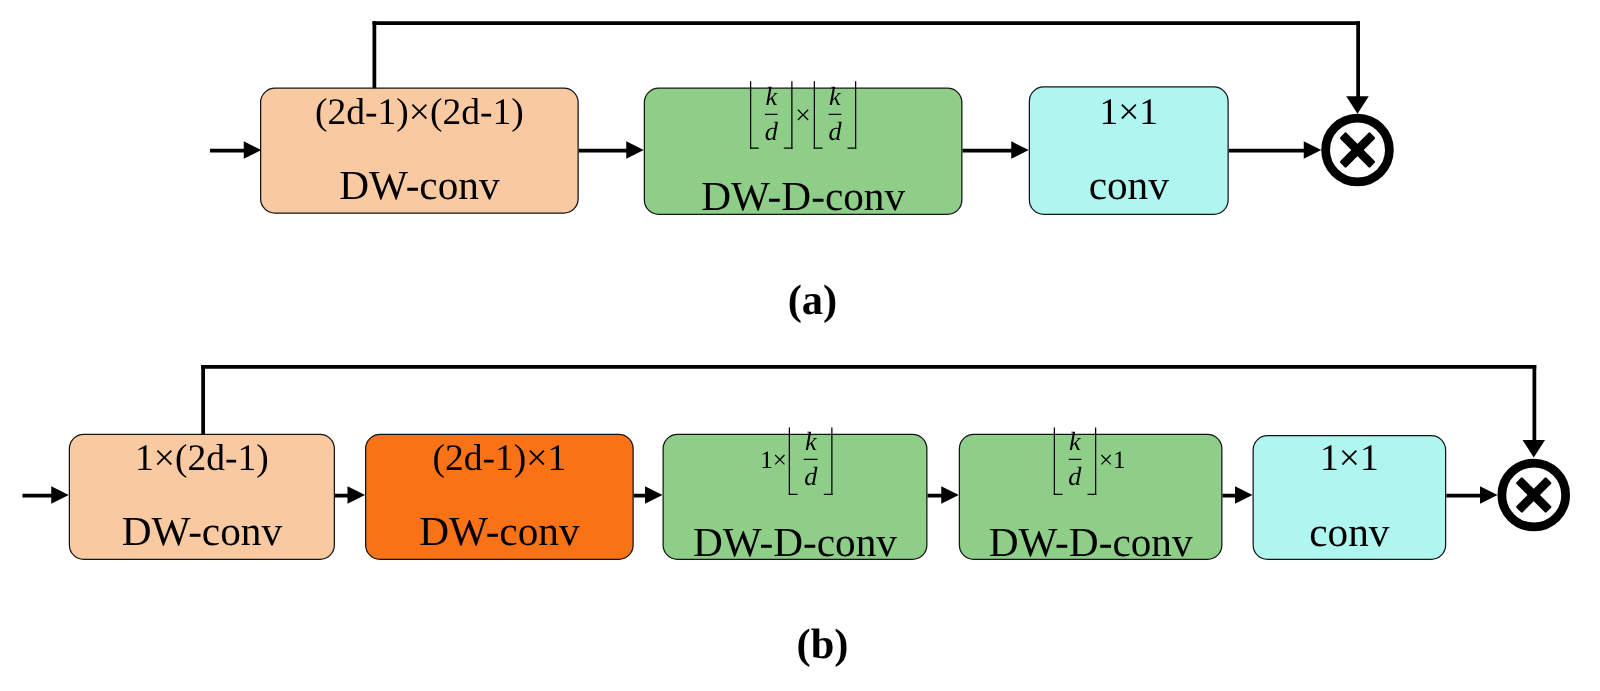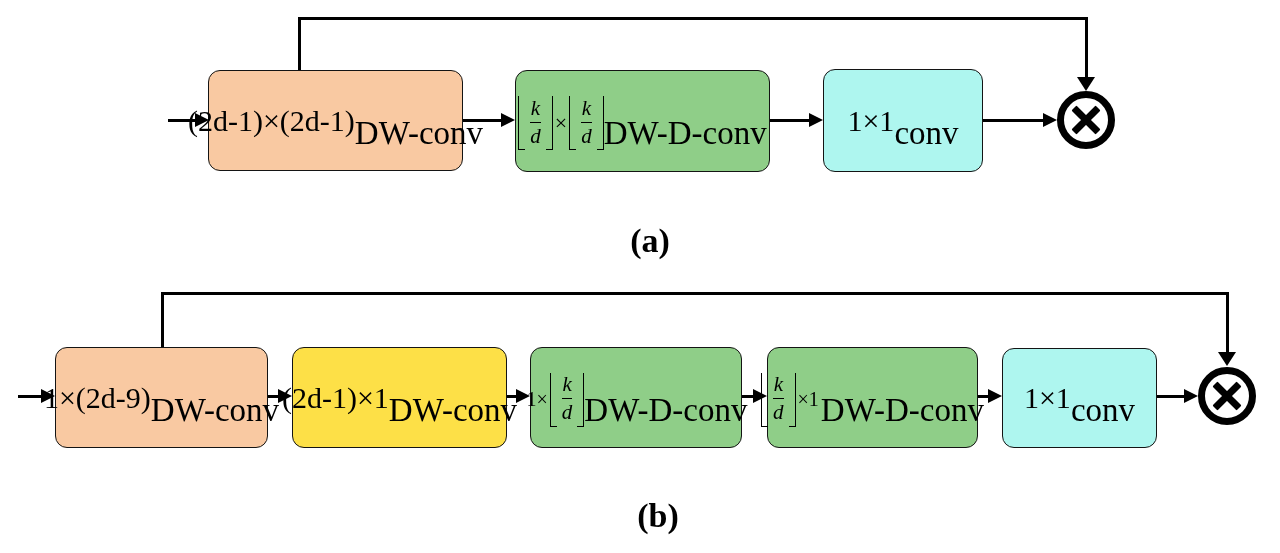--- a/index.html
+++ b/index.html
@@ -12,21 +12,21 @@
   .h-line { height:3px; }
   .v-line { width:3px; }
   .head-r { position:absolute; width:0; height:0;
             border-top:7px solid transparent; border-bottom:7px solid transparent;
             border-left:14px solid #000; }
   .head-d { position:absolute; width:0; height:0;
             border-left:9px solid transparent; border-right:9px solid transparent;
             border-top:14px solid #000; }
   
   .box { position:absolute; border:1.6px solid #141414; border-radius:12px;
-         display:flex; flex-direction:row; align-items:center; justify-content:center;
+         display:flex; flex-direction:column; align-items:center; justify-content:center;
          box-sizing:border-box; text-align:center; }
   .l1 { font-size:30px; line-height:1.12; white-space:nowrap; }
   .l2 { font-size:33px; line-height:1.12; white-space:nowrap;margin-top:25px; }
   
   .mathrow { display:flex; align-items:stretch; justify-content:center; height:54px; margin-bottom:-4px; }
   .fgroup { display:inline-flex; align-items:stretch; }
   .lf { width:6px; border-left:1.8px solid #000; border-bottom:1.8px solid #000; }
   .rf { width:6px; border-right:1.8px solid #000; border-bottom:1.8px solid #000; }
   .frac { display:flex; flex-direction:column; align-items:center; justify-content:center;
           font-style:italic; font-size:21px; line-height:1; padding:3px 5px 5px; }
@@ -108,28 +108,28 @@
 
   <div class="line v-line" style="left:160.5px; top:291.5px; height:57px;"></div>
   <div class="line h-line" style="left:160.5px; top:291.5px; width:1068px;"></div>
   <div class="line v-line" style="left:1225.5px; top:291.5px; height:62px;"></div>
   <div class="head-d" style="left:1218px; top:352px;"></div>
 
   <div class="line h-line" style="left:18px; top:394.5px; width:24px;"></div>
   <div class="head-r" style="left:41px; top:389px;"></div>
 
   <div class="box" style="left: 55px; top: 347px; width: 213px; height: 101px; background-color: rgb(249, 201, 162);">
-    <div class="l1">1×(2d-9)</div>
+    <div class="l1">1×(2d-1)</div>
     <div class="l2">DW-conv</div>
   </div>
 
   <div class="line h-line" style="left:268px; top:394.5px; width:11px;"></div>
   <div class="head-r" style="left:278px; top:389px;"></div>
 
-  <div class="box" style="left: 292px; top: 347px; width: 215px; height: 101px; background-color: #fde047;">
+  <div class="box" style="left: 292px; top: 347px; width: 215px; height: 101px; background-color: #f97316;">
     <div class="l1">(2d-1)×1</div>
     <div class="l2">DW-conv</div>
   </div>
 
   <div class="line h-line" style="left:507px; top:394.5px; width:10px;"></div>
   <div class="head-r" style="left:516px; top:389px;"></div>
 
   <div class="box" style="left: 530px; top: 347px; width: 212px; height: 101px; background-color: rgb(143, 206, 136);">
     <div class="mathrow">
       <span class="mside">1×</span>

